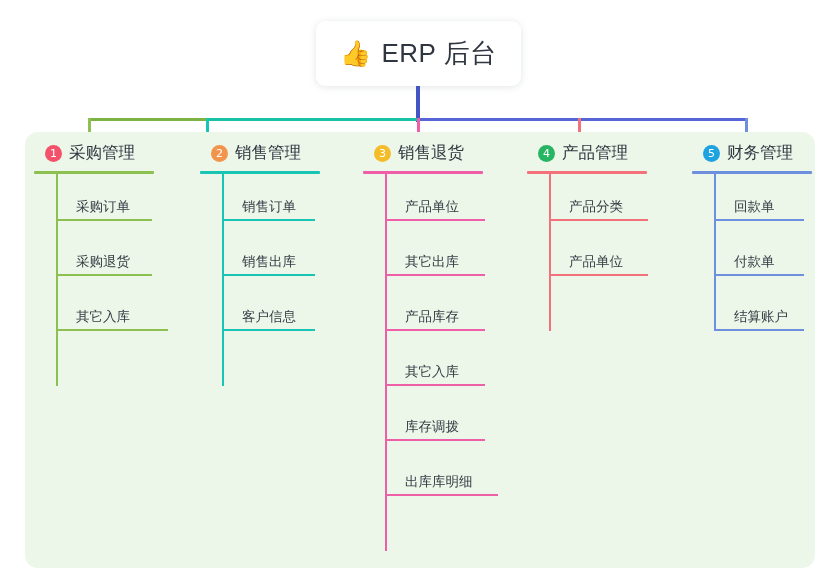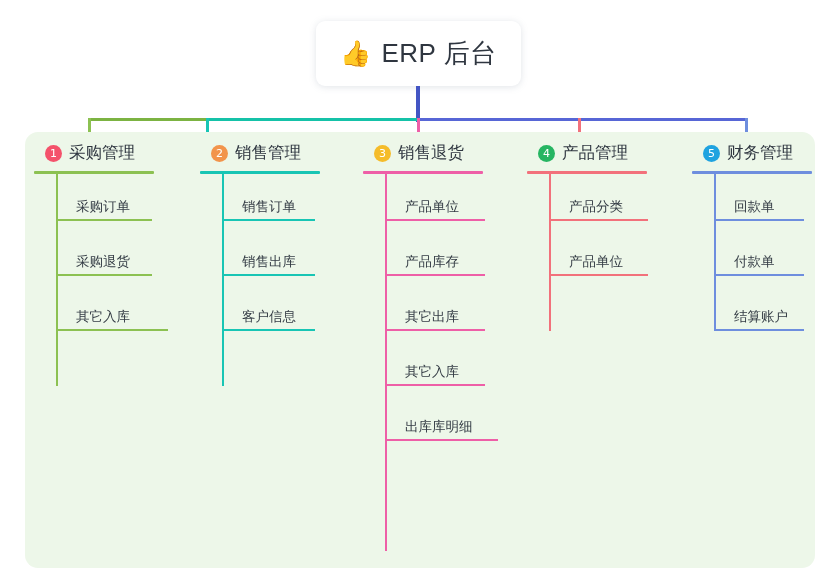--- a/index.html
+++ b/index.html
@@ -200,29 +200,33 @@
           <span class="col-title">销售退货</span>
         </div>
         <div class="col-rule" style="width: 120px; background: rgb(238, 95, 167);"></div>
         <div class="items">
           <div class="spine" style="background: rgb(238, 95, 167); height: 377px;"></div>
           <div class="item">
             <span class="ilabel">产品单位</span>
             <div class="irule" style="width: 100px; background: rgb(238, 95, 167);"></div>
           </div>
           <div class="item">
+            <span class="ilabel">其它出库</span>
+            <div class="irule" style="width: 100px; background: rgb(238, 95, 167);"></div>
+          </div>
+          <div class="item">
             <span class="ilabel">产品库存</span>
             <div class="irule" style="width: 100px; background: rgb(238, 95, 167);"></div>
           </div>
           <div class="item">
-            <span class="ilabel">其它出库</span>
-            <div class="irule" style="width: 100px; background: rgb(238, 95, 167);"></div>
-          </div>
-          <div class="item">
             <span class="ilabel">其它入库</span>
+            <div class="irule" style="width: 100px; background: rgb(238, 95, 167);"></div>
+          </div>
+          <div class="item">
+            <span class="ilabel">库存调拨</span>
             <div class="irule" style="width: 100px; background: rgb(238, 95, 167);"></div>
           </div>
           <div class="item">
             <span class="ilabel">出库库明细</span>
             <div class="irule" style="width: 113px; background: rgb(238, 95, 167);"></div>
           </div>
         </div>
       </div>
       <div class="column" style="left: 527px;">
         <div class="col-header">

